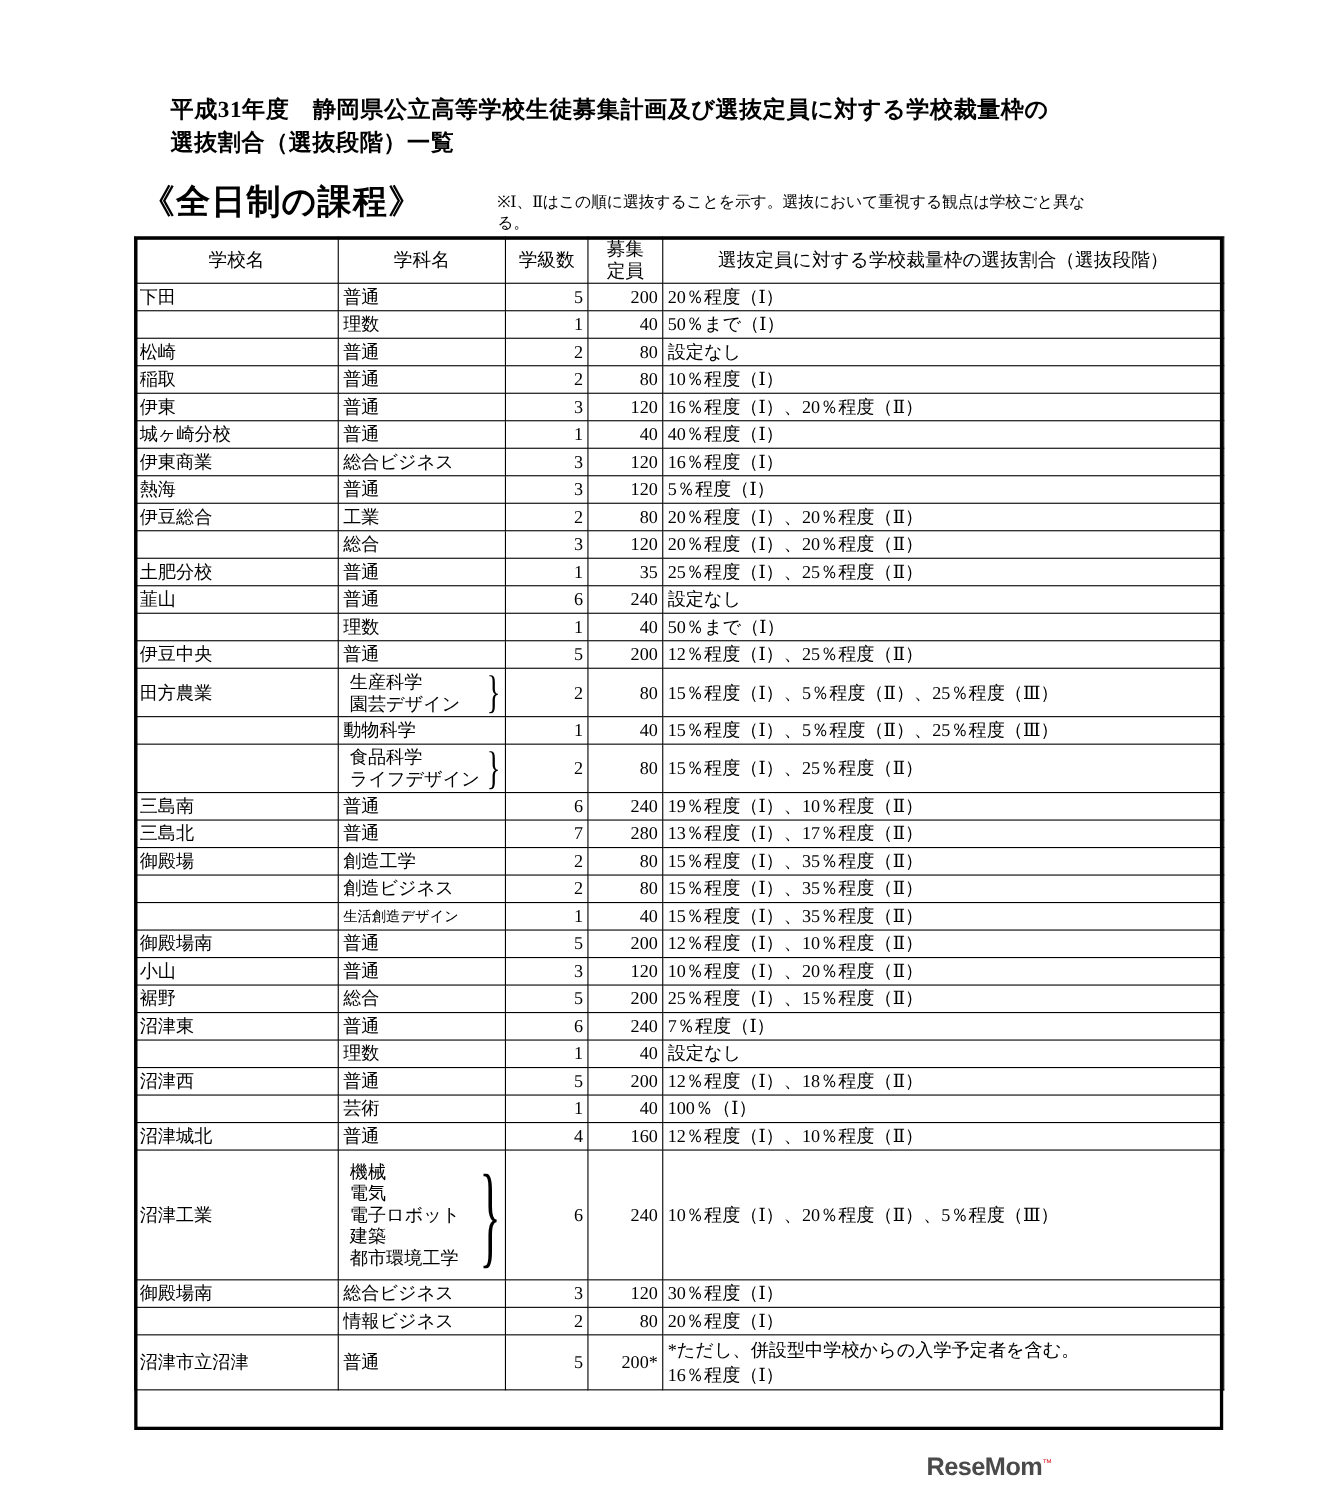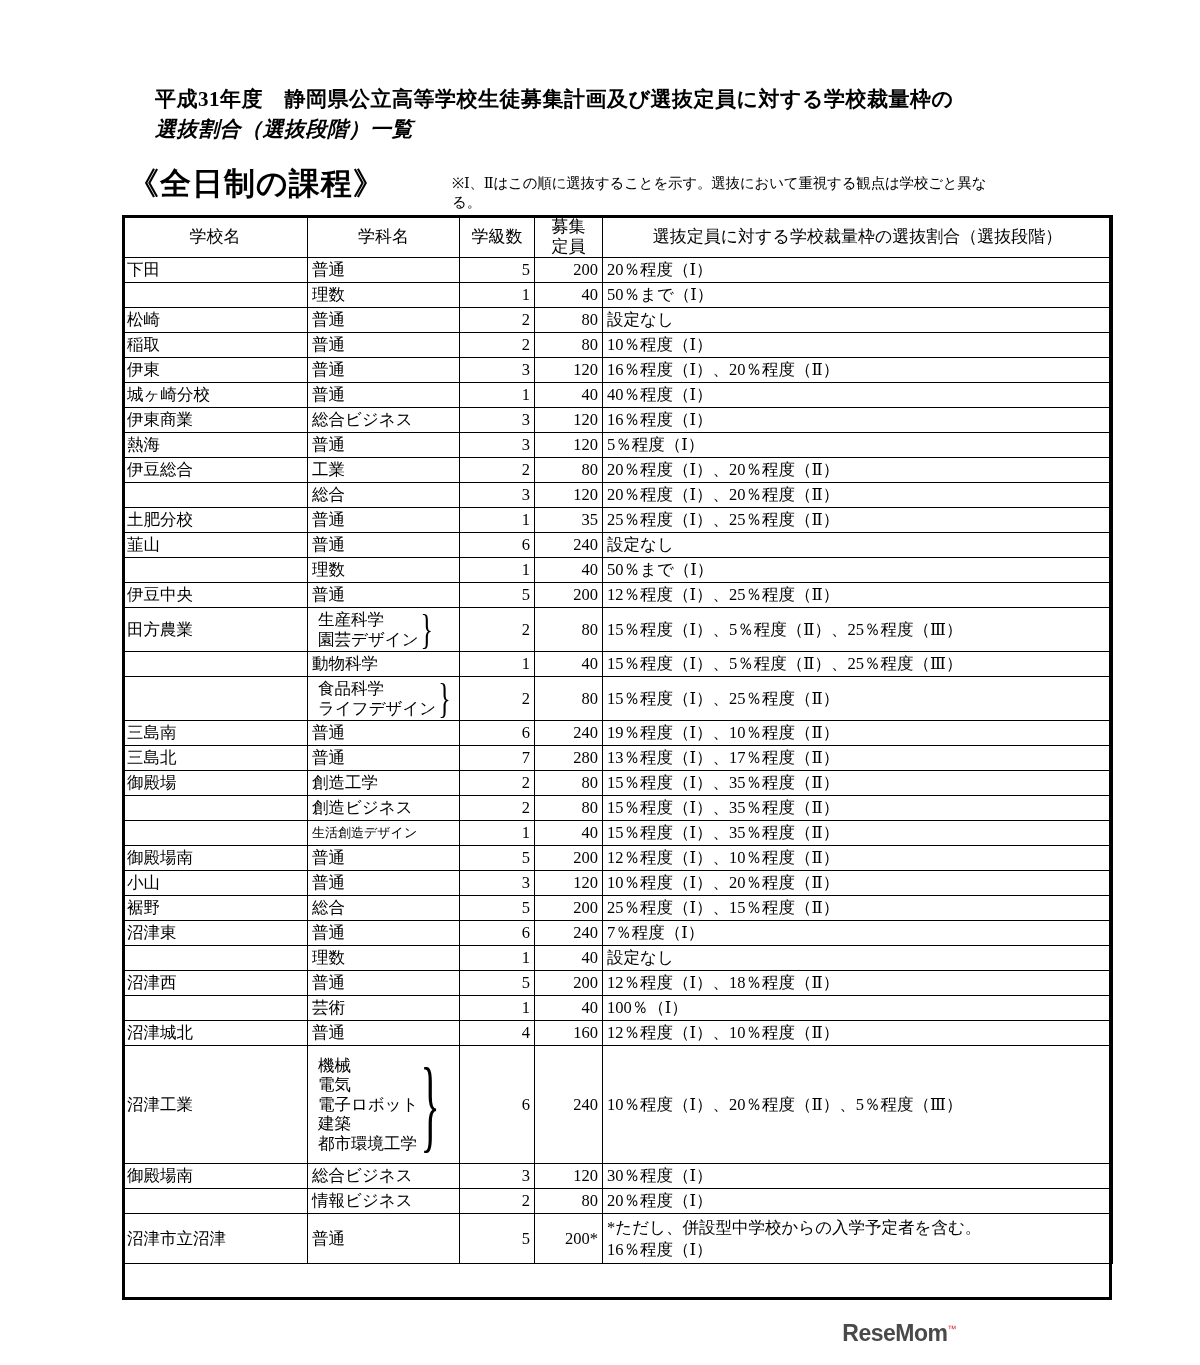--- a/index.html
+++ b/index.html
@@ -25,21 +25,20 @@
     left: 155px;
     top: 84px;
     width: 900px;
     font-size: 21px;
     line-height: 1.45;
     font-weight: bold;
     letter-spacing: 0.5px;
   }
   .title-line2 {
     display: block;
-    font-style: italic;
   }
   .section-head {
     position: absolute;
     left: 128px;
     top: 163px;
     font-size: 31px;
     font-weight: bold;
     letter-spacing: 1px;
   }
   .note {
@@ -105,21 +104,21 @@
   .ratio-cell {
     text-align: left;
     padding-left: 4px;
   }
   .small-dept {
     font-size: 13px;
   }
   .brace-wrap {
     display: flex;
     align-items: center;
-    justify-content: flex-start;
+    justify-content: space-between;
     height: 100%;
   }
   .brace-list {
     display: flex;
     flex-direction: column;
     line-height: 1.18;
     padding-left: 6px;
   }
   .brace-glyph {
     font-size: 26px;

